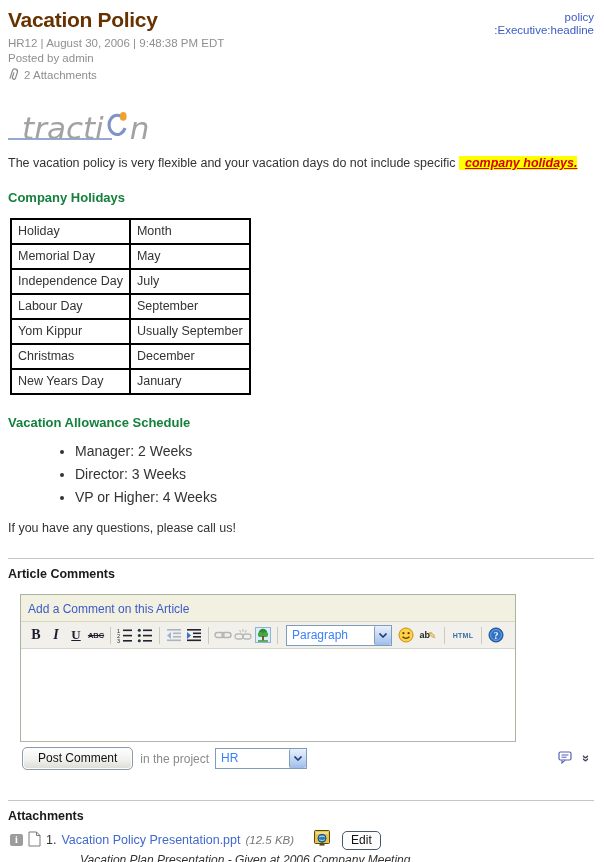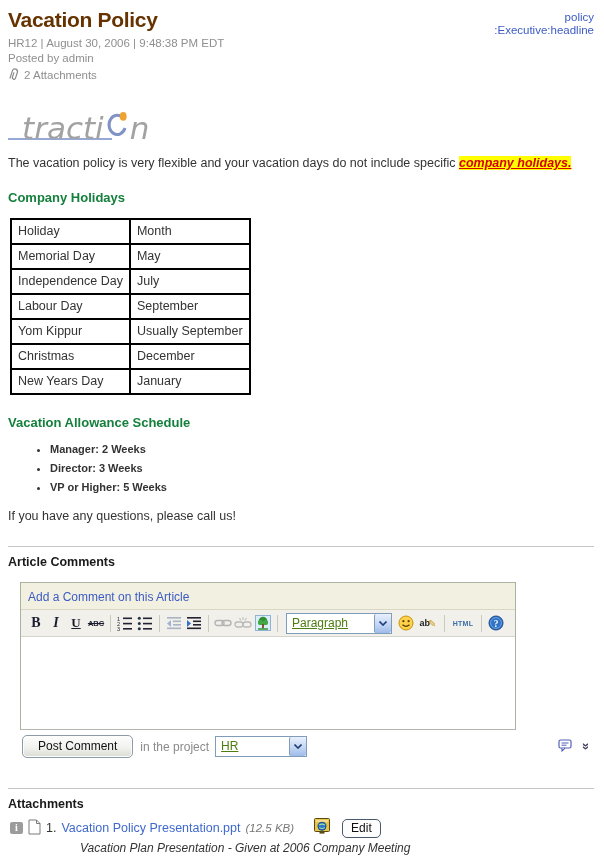--- a/index.html
+++ b/index.html
@@ -19,28 +19,28 @@
   .logo { margin:20px 0 0 14px; position:relative; width:150px; height:40px;
     font-family:"DejaVu Sans", sans-serif; font-style:italic; color:#a2a2a2;
     font-size:31px; display:flex; align-items:flex-end; }
   .logo .t1,.logo .t2 { position:relative; line-height:30px; letter-spacing:0px; }
   .logo-underline { position:absolute; left:-14px; bottom:3px; width:104px; border-bottom:2px solid #96a9d6; }
   .logo-o { margin:0 1px -3px 2px; }
 
   
   .intro { font-size:12.5px; margin-top:13px; color:#333; }
   .hl-link { color:#d50000; font-weight:bold; font-style:italic; text-decoration:underline;
-    background:#ffff00; cursor:pointer; }
+    background:#ffff00; cursor:pointer;padding-left:6px; }
   h3.sec { font-size:13px; font-weight:bold; color:#15803d; margin-top:20px; }
 
   table.holidays { border-collapse:collapse; margin-top:13px; margin-left:2px;padding-left:12px; }
   table.holidays td { border:2px solid #000; padding:4px 6px 5px 6px; font-size:12.5px; color:#333; min-width:110px; }
 
   .allow-head { margin-top:37px; }
-  ul.allow { margin:13px 0 0 42px; font-size:11px; color:#333;font-weight:bold; }
+  ul.allow { margin:13px 0 0 67px; font-size:14px; color:#333; }
   ul.allow li { margin-bottom:7px; }
   .closing { font-size:12.5px; margin-top:16px; }
 
   .divider { border-top:1px solid #c6c6c6; margin-top:23px; }
 
   
   .sec-sm { font-size:12.5px; font-weight:bold; color:#1a1a1a; margin-top:8px; }
   .cbox { margin:13px 0 0 12px; width:496px; border:1px solid #9fae9f; border-color:#a9b4a0 #a9b4a0 #b5b5ad #a9b4a0; }
   .cbox-head { background:#f2f0e1; padding:4px 7px; border-bottom:1px solid #d9d6c2; }
   .cbox-head a { color:#3c5bc4; font-size:12px; text-decoration:none; cursor:pointer; }
@@ -50,21 +50,21 @@
   .g-bold   { font-family:"Liberation Serif",serif; font-weight:bold; font-size:14px; color:#1c1c30; }
   .g-italic { font-family:"Liberation Serif",serif; font-weight:bold; font-style:italic; font-size:14px; color:#1c1c30; }
   .g-under  { font-family:"Liberation Serif",serif; font-weight:bold; font-size:13px; text-decoration:underline; color:#1c1c30; }
   .g-strike { font-size:7.5px; font-weight:bold; text-decoration:line-through; color:#1c1c30; letter-spacing:0; }
   .g-html { font-size:7px; font-weight:bold; color:#3a6ea5; letter-spacing:0.3px; }
   .g-ab { font-size:9px; font-weight:bold; color:#222; }
   .g-pencil { font-size:10px; color:#cf9a1f; margin-left:-2px; }
   .editor-area { background:#fff; height:92px; cursor:text; }
 
   .xp-select { display:inline-flex; align-items:stretch; border:1px solid #7f9db9; background:#fff; height:21px; cursor:pointer; }
-  .xp-select .val { padding:2px 5px 8px 5px; font-size:12px; color:#4d7c0f;text-decoration:underline; }
+  .xp-select .val { padding:2px 5px 8px 5px; font-size:12px; color:#3b82f6; }
   .xp-select .btn { width:17px; background:linear-gradient(#e9f0fd,#c3d6f4 55%,#9ebce9); border-left:1px solid #7f9db9;
     display:flex; align-items:center; justify-content:center; border-radius:2px; }
   .fmt-select { width:106px; margin:0 4px; }
   .fmt-select .val { flex:1; }
   .proj-select { width:92px; margin-left:6px; }
   .proj-select .val { flex:1; }
 
   .post-row { margin:5px 0 0 14px; display:flex; align-items:center; }
   .xp-button { border:1px solid #8d9aa8; border-radius:5px; background:linear-gradient(#fefefe,#f1f1ee 55%,#dcdcd5);
     padding:3px 15px 4px 15px; font-size:12px; color:#111; cursor:pointer; box-shadow:inset 0 0 0 1px #fdfdfd; }
@@ -154,21 +154,21 @@
       <td>New Years Day</td>
       <td>January</td>
     </tr>
   </tbody>
     </table>
 
   <h3 class="sec allow-head">Vacation Allowance Schedule</h3>
   <ul class="allow">
     <li><span>Manager: 2 Weeks</span></li>
     <li><span>Director: 3 Weeks</span></li>
-    <li><span>VP or Higher: 5 Weeks</span></li>
+    <li><span>VP or Higher: 4 Weeks</span></li>
   </ul>
   <p class="closing">If you have any questions, please call us!</p>
 
   <div class="divider"></div>
   <h3 class="sec-sm">Article Comments</h3>
 
   <div class="cbox">
     <div class="cbox-head">
       <a>Add a Comment on this Article</a>
     </div>

